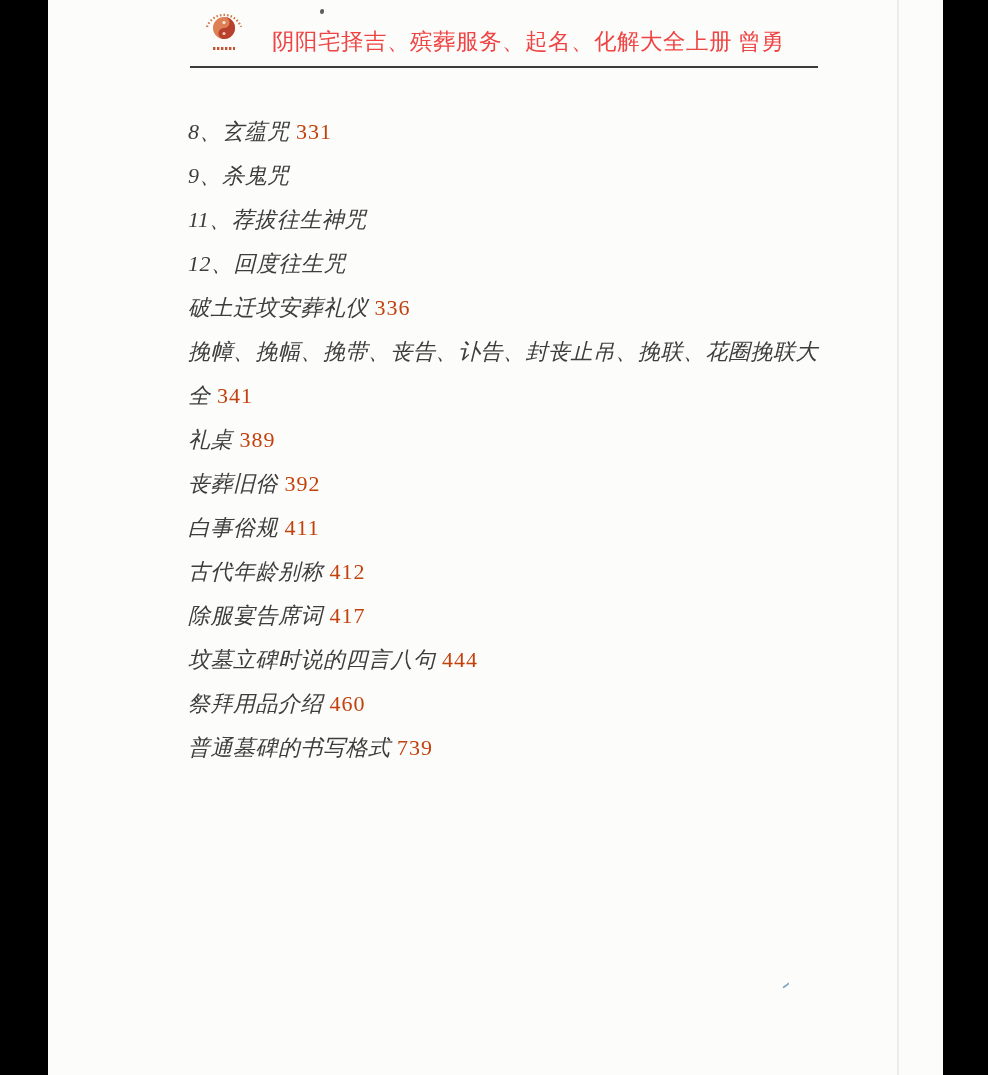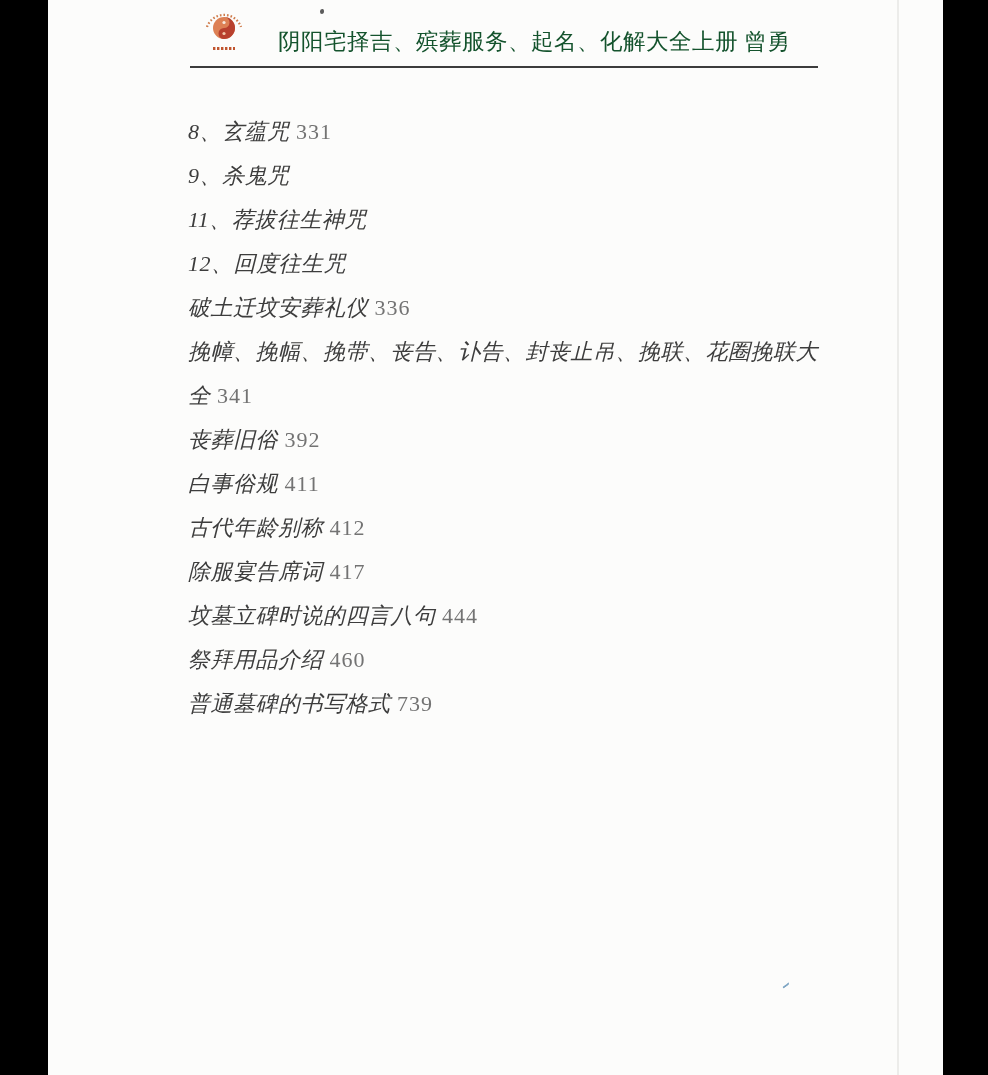--- a/index.html
+++ b/index.html
@@ -32,25 +32,25 @@
   }
   .header-logo {
     position: absolute;
     left: 152px;
     top: 6px;
     width: 48px;
     height: 48px;
   }
   .header-title {
     position: absolute;
-    left: 230px;
+    left: 224px;
     top: 28px;
     font-size: 22.5px;
     line-height: 28px;
-    color: #14532d;
+    color: #ef4444;
     letter-spacing: 0.5px;
     white-space: nowrap;
   }
   .header-rule {
     position: absolute;
     left: 142px;
     top: 66px;
     width: 628px;
     height: 2px;
     background: #3c3c3c;
@@ -65,21 +65,21 @@
     color: #3d3d3d;
   }
   .toc-item {
     margin: 0;
   }
   .toc-label {
     letter-spacing: 0.5px;
     font-style: italic;
   }
   .toc-page {
-    color: #737373;
+    color: #c2410c;
     letter-spacing: 1px;
   }
   .ink-speck {
     position: absolute;
     left: 272px;
     top: 9px;
     width: 4px;
     height: 5px;
     background: #5c5c5c;
     border-radius: 55% 40% 60% 50%;
@@ -119,20 +119,21 @@
 
   <div class="header-rule"></div>
 
   <div class="toc">
       <div class="toc-item"><span class="toc-label">8、玄蕴咒</span><span class="toc-page"> 331</span></div>
       <div class="toc-item"><span class="toc-label">9、杀鬼咒</span></div>
       <div class="toc-item"><span class="toc-label">11、荐拔往生神咒</span></div>
       <div class="toc-item"><span class="toc-label">12、回度往生咒</span></div>
       <div class="toc-item"><span class="toc-label">破土迁坟安葬礼仪</span><span class="toc-page"> 336</span></div>
       <div class="toc-item"><span class="toc-label">挽幛、挽幅、挽带、丧告、讣告、封丧止吊、挽联、花圈挽联大全</span><span class="toc-page"> 341</span></div>
+      <div class="toc-item"><span class="toc-label">礼桌</span><span class="toc-page"> 389</span></div>
       <div class="toc-item"><span class="toc-label">丧葬旧俗</span><span class="toc-page"> 392</span></div>
       <div class="toc-item"><span class="toc-label">白事俗规</span><span class="toc-page"> 411</span></div>
       <div class="toc-item"><span class="toc-label">古代年龄别称</span><span class="toc-page"> 412</span></div>
       <div class="toc-item"><span class="toc-label">除服宴告席词</span><span class="toc-page"> 417</span></div>
       <div class="toc-item"><span class="toc-label">坟墓立碑时说的四言八句</span><span class="toc-page"> 444</span></div>
       <div class="toc-item"><span class="toc-label">祭拜用品介绍</span><span class="toc-page"> 460</span></div>
       <div class="toc-item"><span class="toc-label">普通墓碑的书写格式</span><span class="toc-page"> 739</span></div>
     </div>
 
   <span class="pen-mark"></span>

